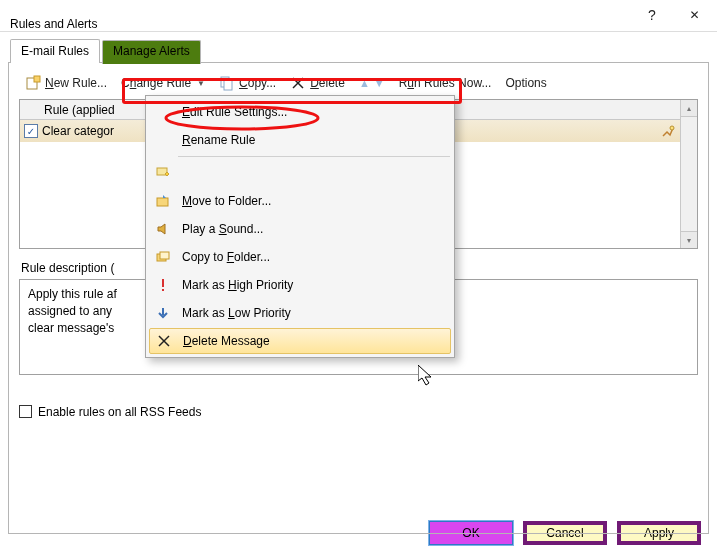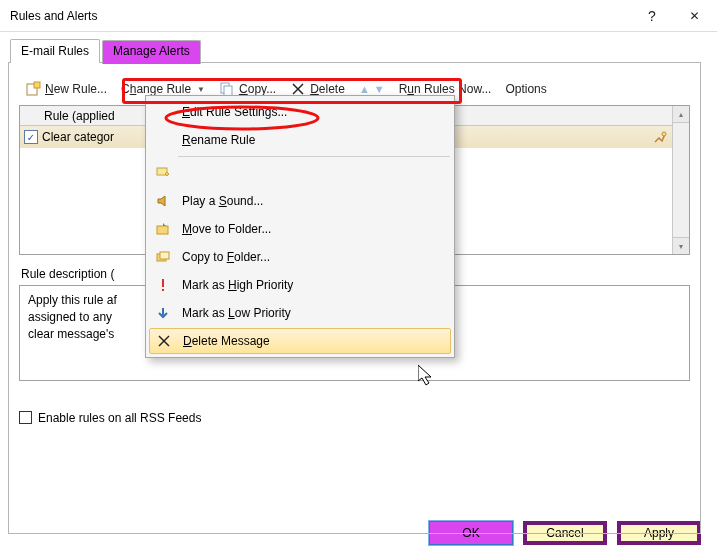--- a/index.html
+++ b/index.html
@@ -9,21 +9,21 @@
     font-size: 12px;
     background: #fff;
     color: #000;
     width: 717px;
     height: 555px;
     overflow: hidden;
   }
   .titlebar {
     height: 32px;
     display: flex;
-    align-items: center;
+    align-items: flex-end;
     padding: 0 0 0 10px;
     border-bottom: 1px solid #ddd;
   }
   .titlebar .title { flex: 1; font-size: 12px; }
   .titlebar .tbtn {
     width: 45px; height: 32px; display:flex; align-items:center; justify-content:center;
     font-family: "Segoe UI Symbol", sans-serif; font-size: 12px; color:#222;
   }
   .titlebar .help { font-size: 14px; width: 40px; }
   .tabs {
@@ -36,28 +36,28 @@
     padding: 4px 10px 5px 10px;
     border: 1px solid #b5b5b5;
     border-bottom: none;
     background: #fff;
     margin-right: 2px;
     border-radius: 2px 2px 0 0;
     position: relative;
     top: 1px;
   }
   .tab.inactive {
-    background: #d946ef;
+    background: #4d7c0f;
     top: 2px;
     padding-top: 3px;
   }
   .tabpanel {
     border: 1px solid #b5b5b5;
-    margin: 0 16px 0 8px;
-    padding: 14px 10px 10px 10px;
+    margin: 0 8px 0 8px;
+    padding: 8px 10px 10px 10px;
     position: relative;
     z-index: 1;
     height: 472px;
   }
   .toolbar {
     display:flex;
     align-items:center;
     gap: 2px;
     height: 24px;
     margin-bottom: 4px;
@@ -289,33 +289,33 @@
     <span class="mi-icon">
       <svg width="16" height="16">
           <rect x="2" y="3" width="10" height="7" fill="#f7e7a1" stroke="#c7a437"></rect>
           <polygon points="12,7 14,9 12,11 10,9" fill="#ffcf3a" stroke="#c7a437"></polygon>
         </svg>
     </span>
   </div>
   <div class="menu-item">
     <span class="mi-icon">
       <svg width="16" height="16">
-          <polygon points="3,6 6,6 10,3 10,13 6,10 3,10" fill="#e0b040" stroke="#a07020"></polygon>
-        </svg>
-    </span>
-    <span>Play a <span class="u">S</span>ound...</span>
-  </div>
-  <div class="menu-item">
-    <span class="mi-icon">
-      <svg width="16" height="16">
           <rect x="2" y="5" width="11" height="8" fill="#f7d67a" stroke="#c79a2a"></rect>
           <path d="M8 2 L11 5 L8 5" fill="#5090d0"></path>
         </svg>
     </span>
     <span><span class="u">M</span>ove to Folder...</span>
+  </div>
+  <div class="menu-item">
+    <span class="mi-icon">
+      <svg width="16" height="16">
+          <polygon points="3,6 6,6 10,3 10,13 6,10 3,10" fill="#e0b040" stroke="#a07020"></polygon>
+        </svg>
+    </span>
+    <span>Play a <span class="u">S</span>ound...</span>
   </div>
   <div class="menu-item">
     <span class="mi-icon">
       <svg width="16" height="16">
           <rect x="2" y="5" width="9" height="7" fill="#f7d67a" stroke="#c79a2a"></rect>
           <rect x="5" y="3" width="9" height="7" fill="#fff3cc" stroke="#c79a2a"></rect>
         </svg>
     </span>
     <span>Copy to <span class="u">F</span>older...</span>
   </div>

